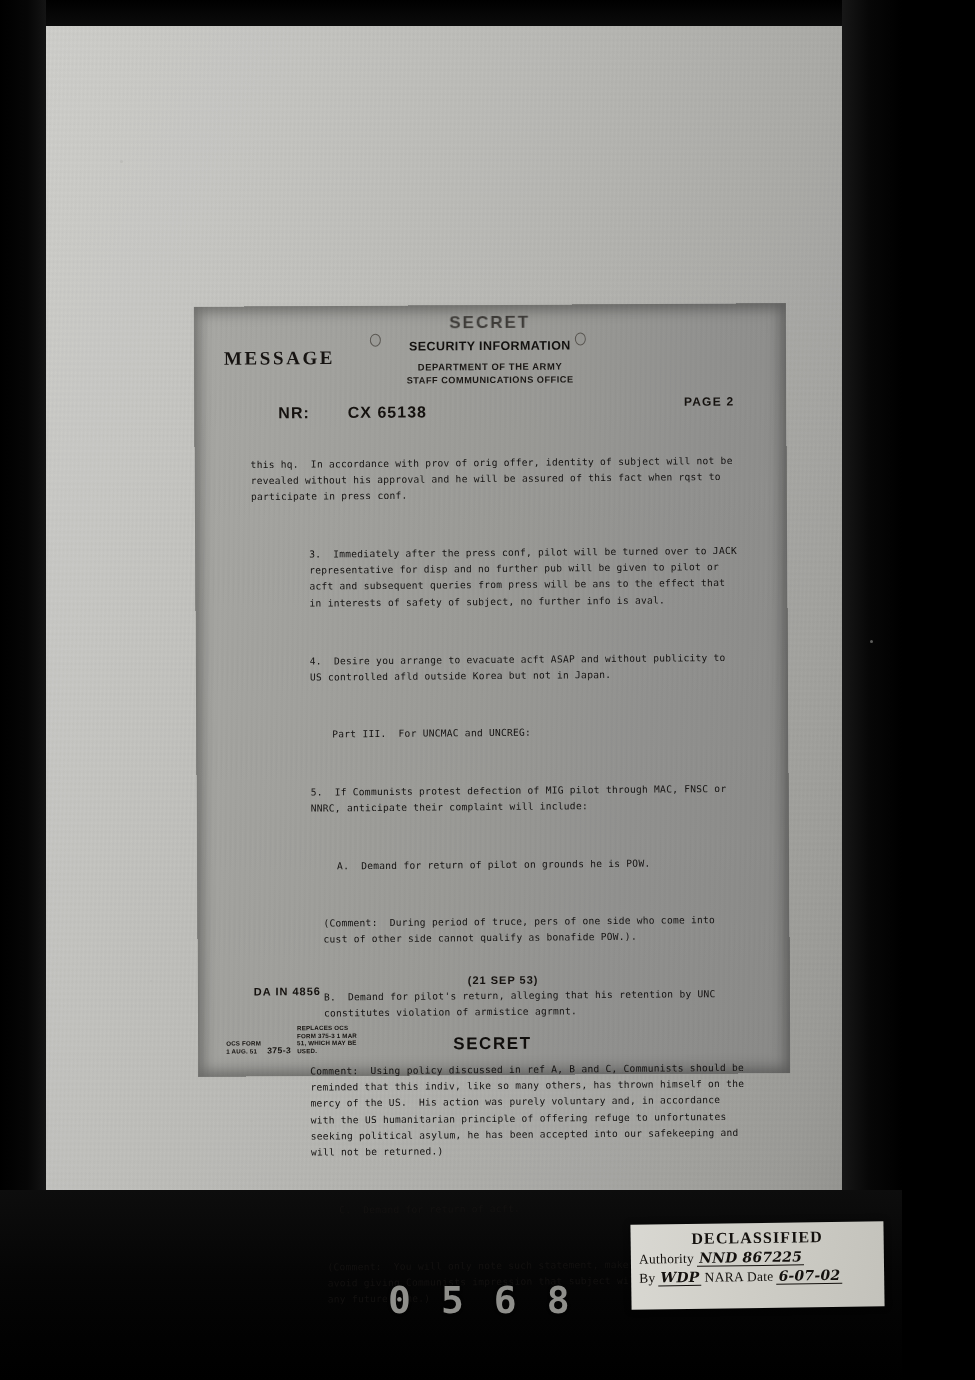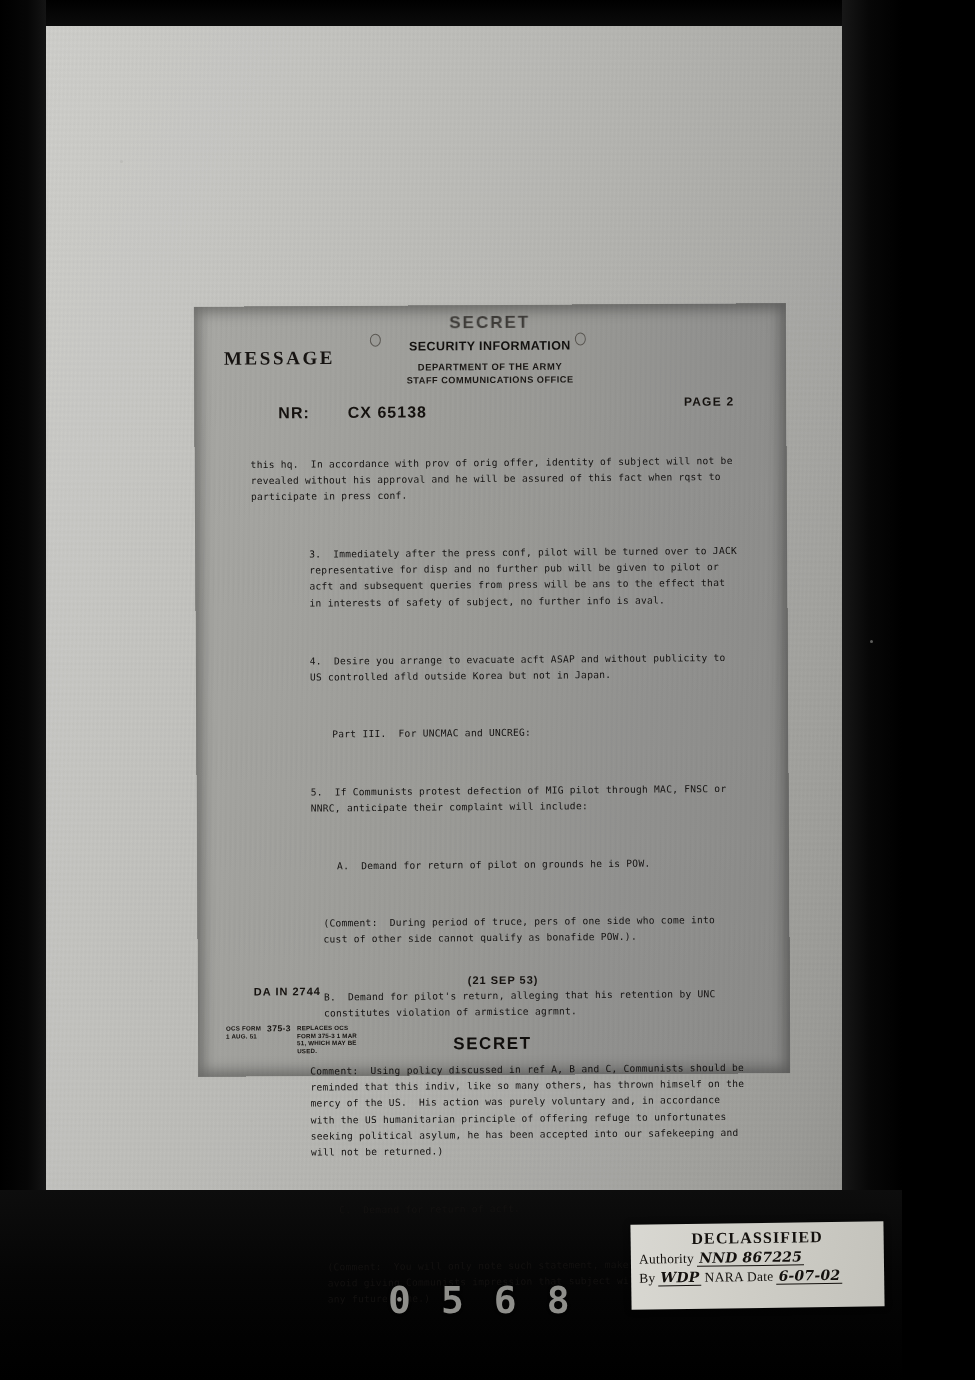--- a/index.html
+++ b/index.html
@@ -215,21 +215,21 @@
   .form-block {
     position: absolute;
     left: 28px;
     bottom: 22px;
     font-family: "Liberation Sans", sans-serif;
     font-weight: bold;
     font-size: 6.2px;
     line-height: 7.4px;
     letter-spacing: 0.2px;
     display: flex;
-    align-items: flex-start;
+    align-items: flex-end;
     gap: 6px;
   }
   .form-num {
     font-size: 8.6px;
     letter-spacing: 0.4px;
     padding-top: 1px;
   }
   .form-replaces {
     max-width: 70px;
   }
@@ -354,21 +354,21 @@
         <p style="padding-left:80px;">Part III.  For UNCMAC and UNCREG:</p>
         <p style="padding-left:58px;">5.  If Communists protest defection of MIG pilot through MAC, FNSC or NNRC, anticipate their complaint will include:</p>
         <p style="padding-left:84px;">A.  Demand for return of pilot on grounds he is POW.</p>
         <p style="padding-left:70px;">(Comment:  During period of truce, pers of one side who come into cust of other side cannot qualify as bonafide POW.).</p>
         <p style="padding-left:70px;">B.  Demand for pilot's return, alleging that his retention by UNC constitutes violation of armistice agrmnt.</p>
         <p style="padding-left:56px;">Comment:  Using policy discussed in ref A, B and C, Communists should be reminded that this indiv, like so many others, has thrown himself on the mercy of the US.  His action was purely voluntary and, in accordance with the US humanitarian principle of offering refuge to unfortunates seeking political asylum, he has been accepted into our safekeeping and will not be returned.)</p>
         <p style="padding-left:84px;">C.  Demand for return of acft.</p>
         <p style="padding-left:72px;">(Comment:  You will only note such statement, make no comment and avoid giving Communists impression that subject will be discussed at any future time.)</p>
       </div>
 
-      <div class="footer-row">DA IN 2744</div>
+      <div class="footer-row">DA IN 4856</div>
       <div class="footer-date">(21 SEP 53)</div>
 
       <div class="form-block">
         <div>
           <div>OCS FORM</div>
           <div>1 AUG. 51</div>
         </div>
         <div class="form-num">375-3</div>
         <div class="form-replaces">REPLACES OCS FORM 375-3 1 MAR 51, WHICH MAY BE USED.</div>
       </div>

